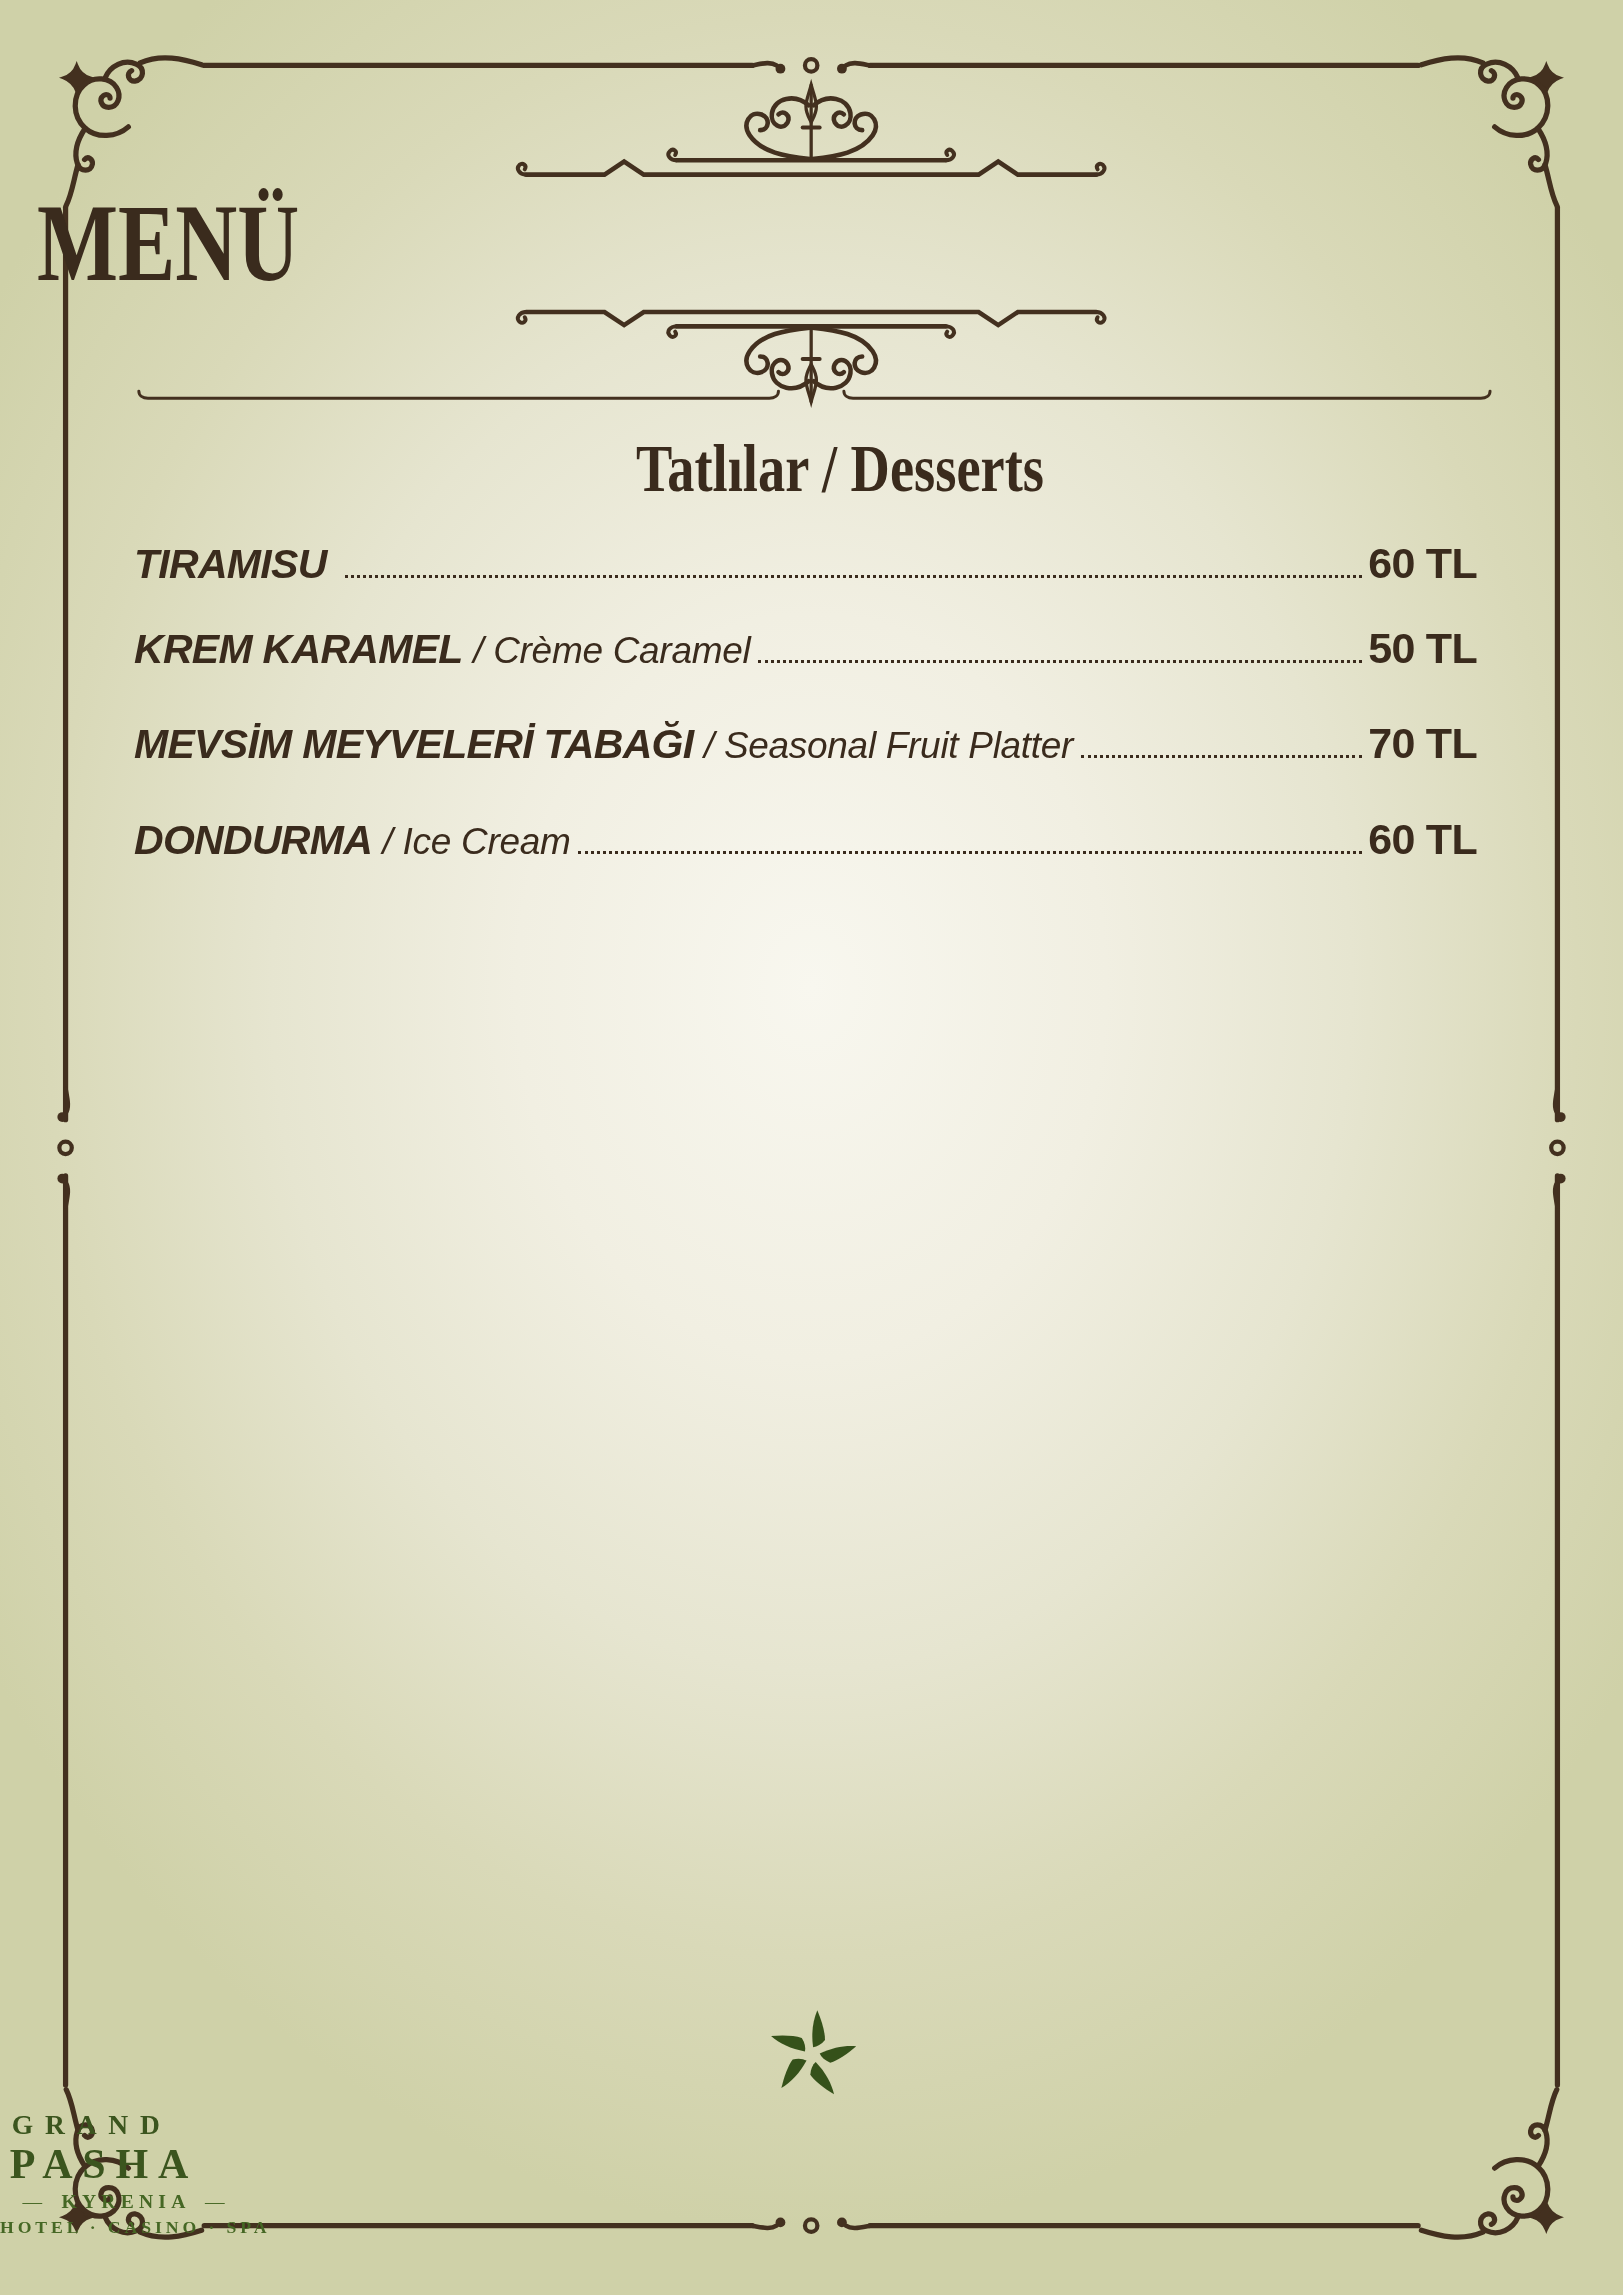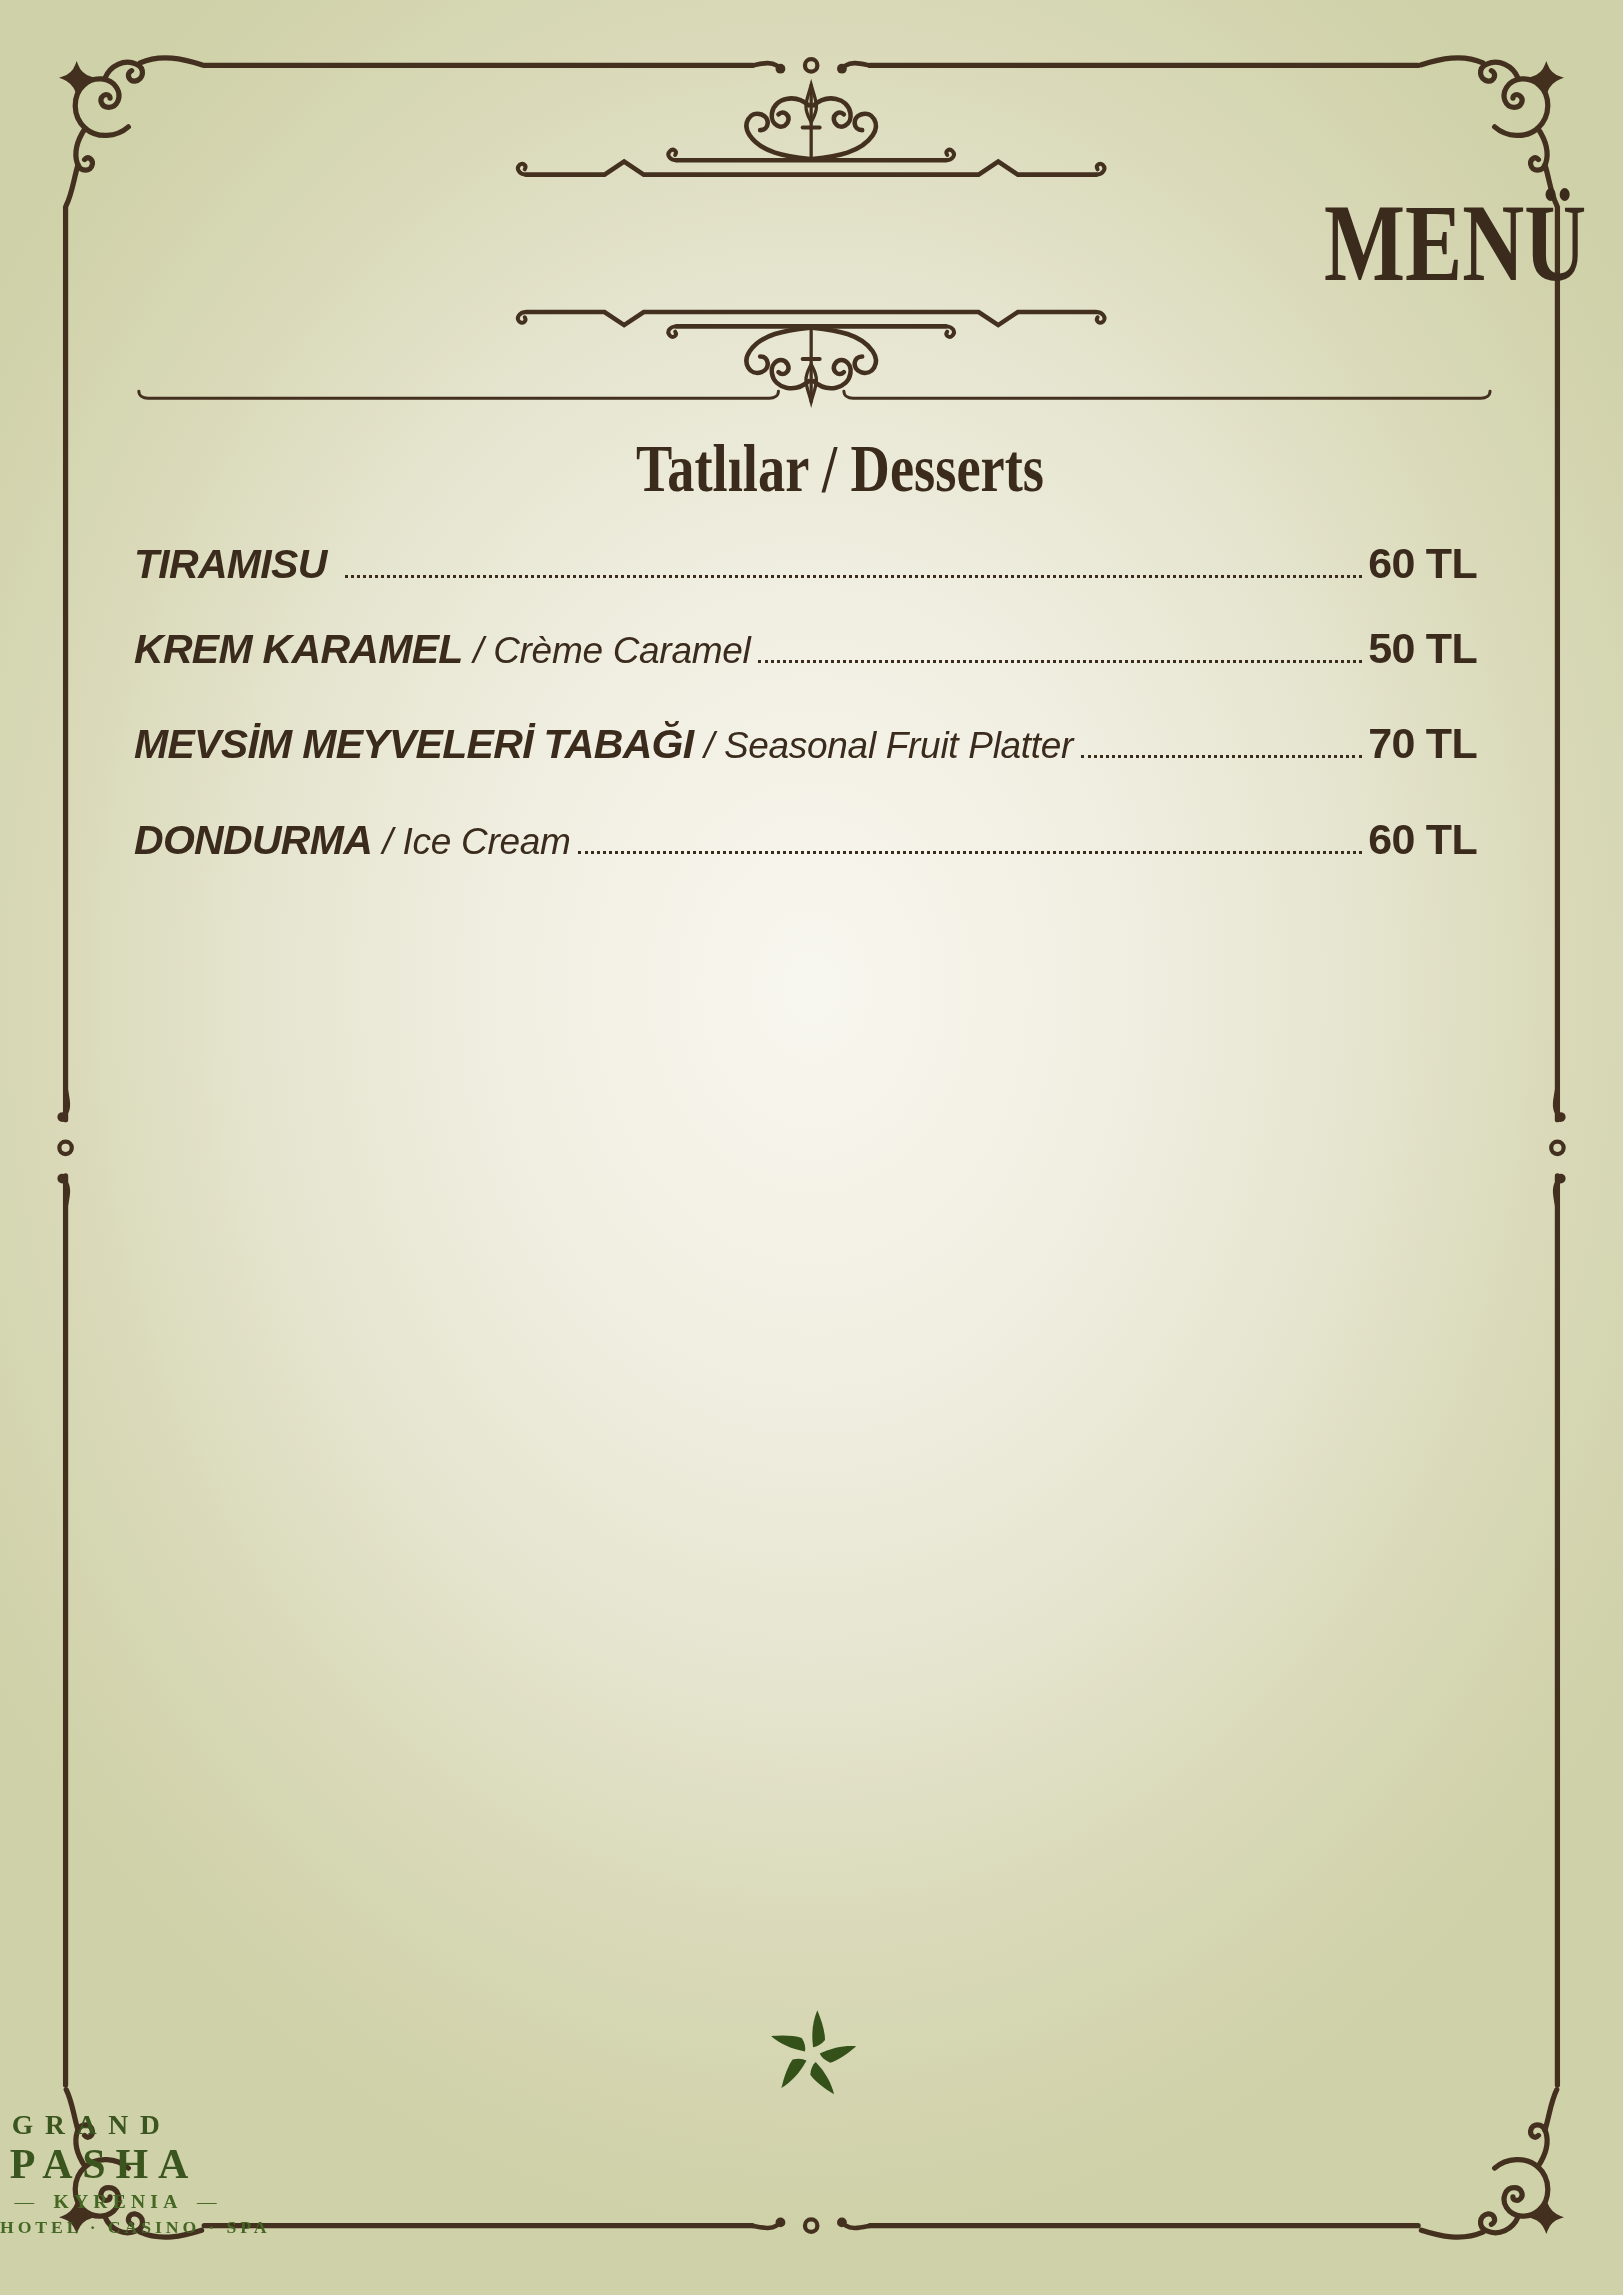--- a/index.html
+++ b/index.html
@@ -9,21 +9,21 @@
       radial-gradient(ellipse 981px 1243px at 50% 43%,
         #f8f7ef 0%, #f1efe2 30%, #e6e5d0 55%, #d9d9b8 78%, #cfd1a8 100%);
     font-family:"Liberation Sans",sans-serif;
     color:#3a2b1d;
   }
   svg{display:block;}
   .frame-svg{position:absolute;inset:0;width:1623px;height:2295px;}
 
   
   .menu-title{
-    position:absolute;top:188px;left:0;width:100%;text-align:right;
+    position:absolute;top:188px;left:0;width:100%;text-align:left;
     font-family:"Liberation Serif",serif;font-size:110px;font-weight:700;
     line-height:1;color:#3a2b1d;
   }
   .menu-title .condense{display:inline-block;transform:scaleX(.78);}
 
   
   .section-title{
     position:absolute;top:434px;left:0;width:100%;text-align:center;
     font-family:"Liberation Serif",serif;font-size:68px;font-weight:700;
     line-height:1;color:#3a2b1d;padding-left:28px;
@@ -42,21 +42,21 @@
   .item-price{font-style:normal;font-weight:700;font-size:43px;letter-spacing:-0.7px;white-space:pre;}
 
   
   .footer-logo{position:absolute;top:2004px;left:0;width:100%;text-align:left;line-height:1;}
   .logo-star{width:128px;height:98px;margin:0 auto;}
   .brand-top{font-family:"Liberation Serif",serif;font-size:27.5px;font-weight:700;
     letter-spacing:11.8px;text-indent:11.8px;color:#3b551e;margin-top:9.2px;}
   .brand-main{font-family:"Liberation Serif",serif;font-size:42px;font-weight:700;
     letter-spacing:9.8px;text-indent:9.8px;color:#3b551e;margin-top:3.9px;}
   .location-row{font-family:"Liberation Serif",serif;font-size:19.6px;font-weight:700;
-    letter-spacing:5.2px;color:#456724;margin-top:7.9px;}
+    letter-spacing:5.2px;color:#456724;margin-top:7.9px;margin-left:8px;}
   .location-row .dash{margin:0 14.4px;font-weight:400;}
   .brand-tagline{font-family:"Liberation Serif",serif;font-size:17.7px;font-weight:700;
     letter-spacing:3.9px;color:#456724;margin-top:6.5px;}
 </style>
 </head>
 <body>
 
 <svg class="frame-svg" viewBox="0 0 2481 3509" xmlns="http://www.w3.org/2000/svg">
   <defs>
 

